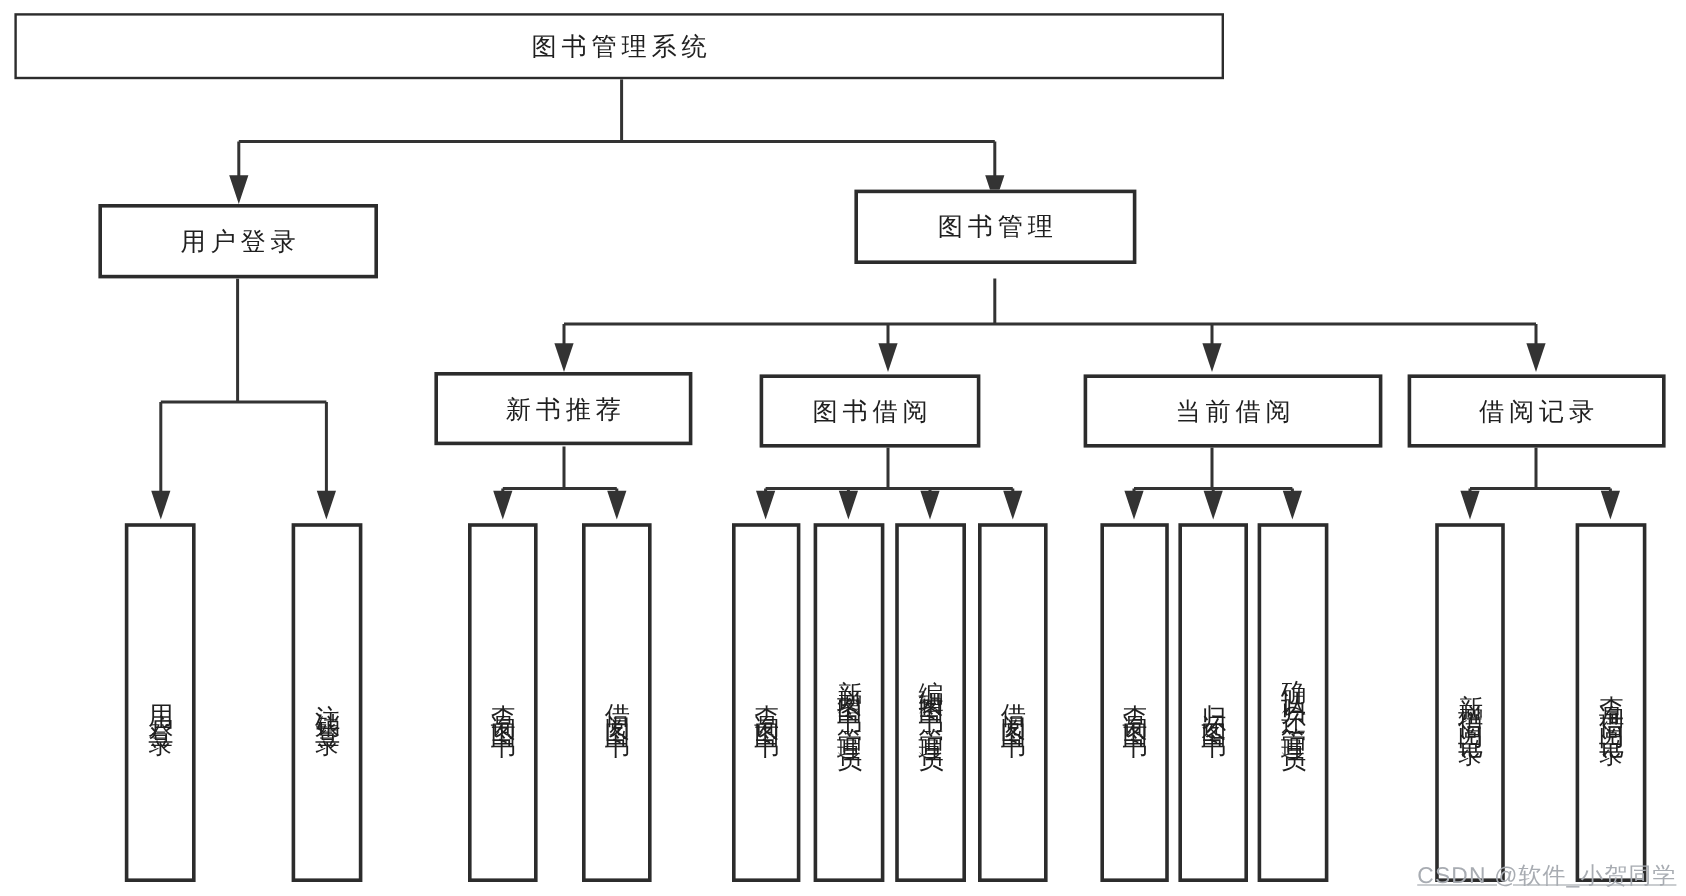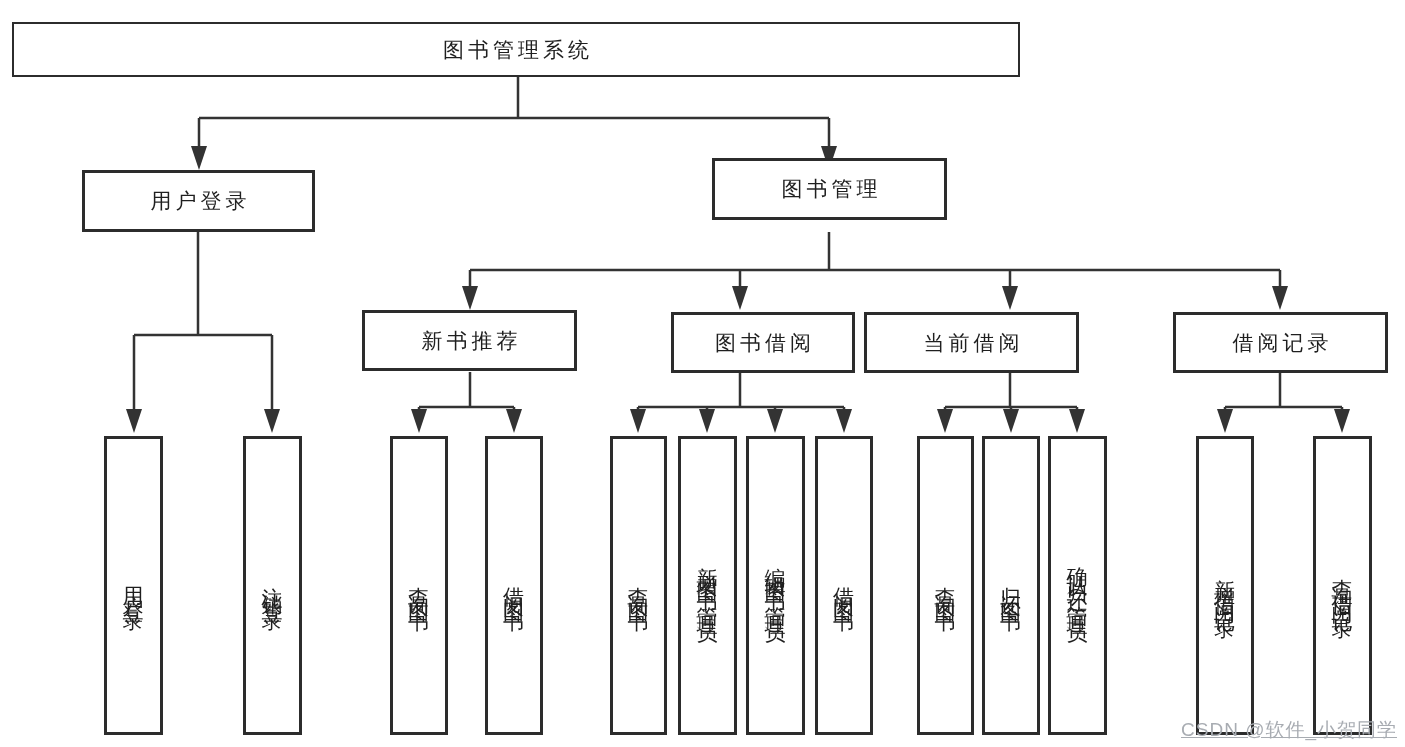--- a/index.html
+++ b/index.html
@@ -92,38 +92,38 @@
       <polygon points="767,409 783,409 775,433"></polygon>
       <polygon points="836,409 852,409 844,433"></polygon>
       <polygon points="937,409 953,409 945,433"></polygon>
       <polygon points="1003,409 1019,409 1011,433"></polygon>
       <polygon points="1069,409 1085,409 1077,433"></polygon>
       <polygon points="1217,409 1233,409 1225,433"></polygon>
       <polygon points="1334,409 1350,409 1342,433"></polygon>
     </g>
   </svg>
 
-  <div class="box hbox root" style="left:12px; top:22px; width:1008px; height:55px;">
+  <div class="box hbox root" style="left:12px; top:11px; width:1008px; height:55px;">
     <span>图书管理系统</span>
   </div>
 
   <div class="box hbox" style="left:82px; top:170px; width:233px; height:62px;">
     <span>用户登录</span>
   </div>
   <div class="box hbox" style="left:712px; top:158px; width:235px; height:62px;">
     <span>图书管理</span>
   </div>
 
   <div class="box hbox" style="left:362px; top:310px; width:215px; height:61px;">
     <span>新书推荐</span>
   </div>
-  <div class="box hbox" style="left:633px; top:312px; width:184px; height:61px;margin-left:38px;">
+  <div class="box hbox" style="left:633px; top:312px; width:184px; height:61px;">
     <span>图书借阅</span>
   </div>
-  <div class="box hbox" style="left:864px; top:312px; width:215px; height:61px;">
+  <div class="box hbox" style="left:903px; top:312px; width:249px; height:61px;">
     <span>当前借阅</span>
   </div>
   <div class="box hbox" style="left:1173px; top:312px; width:215px; height:61px;">
     <span>借阅记录</span>
   </div>
 
   <div class="box vbox" style="left:104px; top:436px; width:59px; height:299px;">
     <span>用户登录</span>
   </div>
   <div class="box vbox" style="left:243px; top:436px; width:59px; height:299px;">

